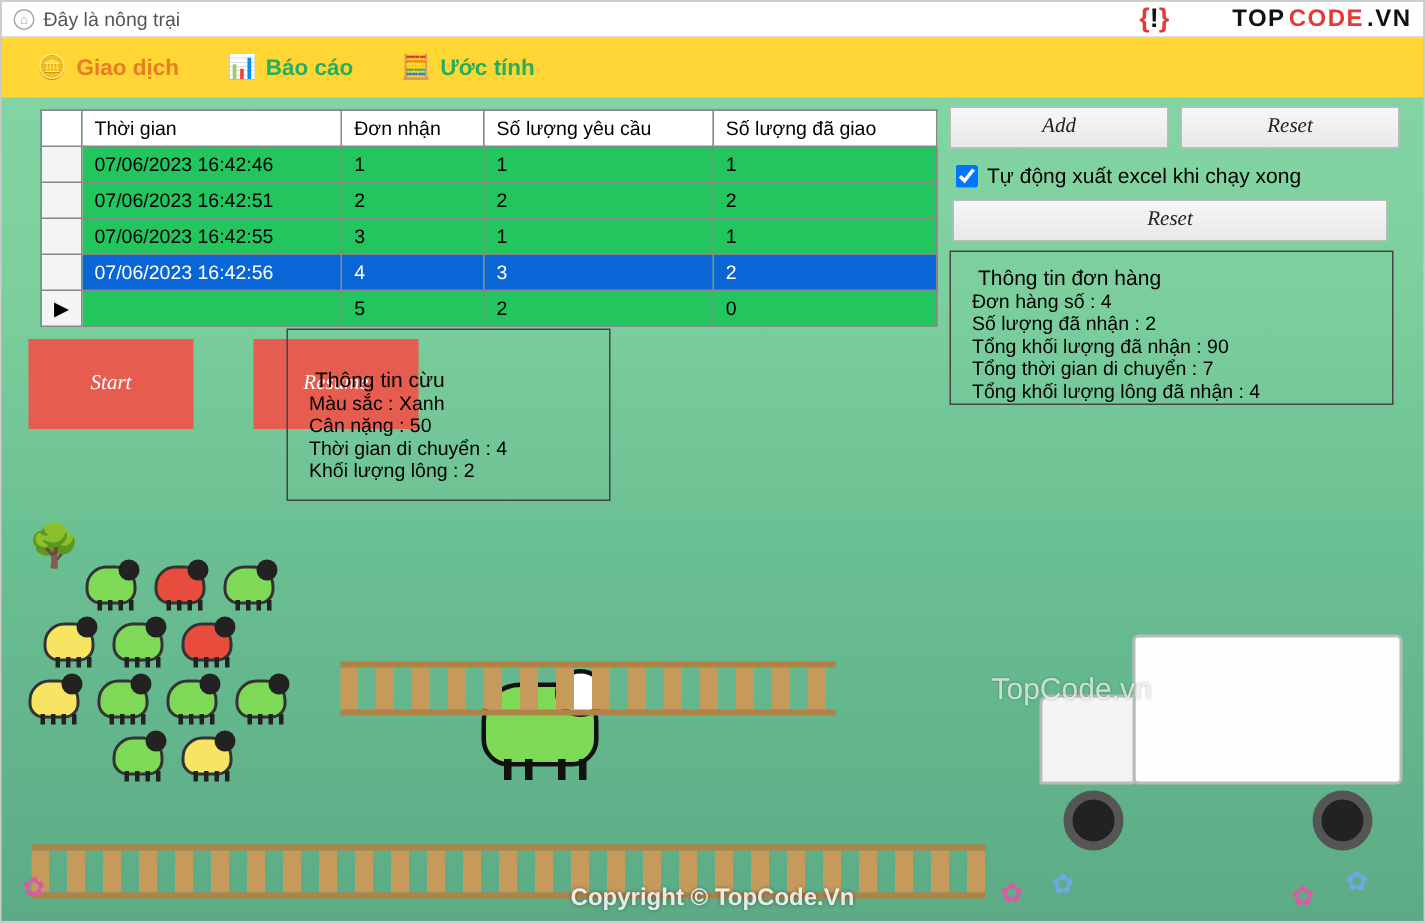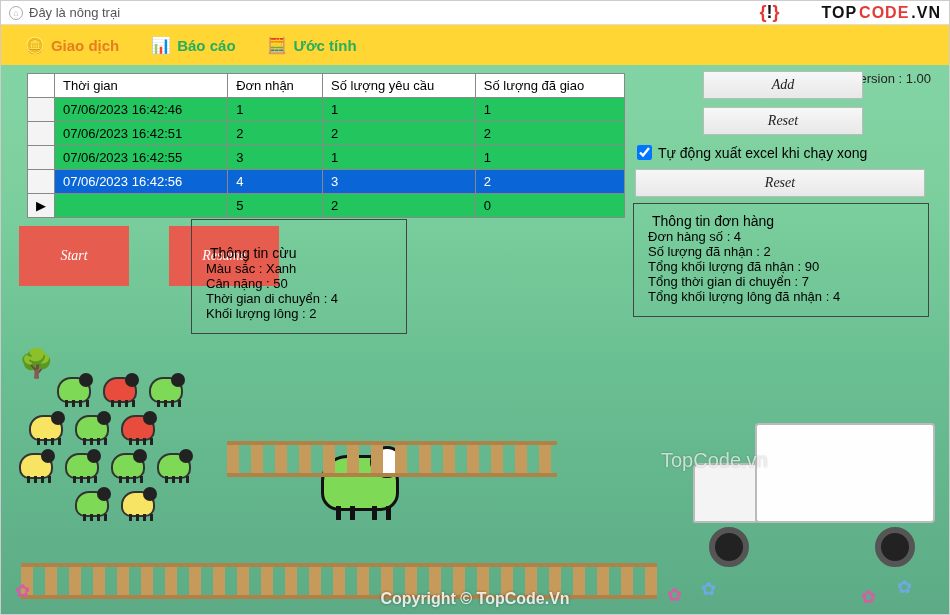--- a/index.html
+++ b/index.html
@@ -80,34 +80,34 @@
 .btn-gray {
   background: linear-gradient(#f7f7f7,#e8e8e8);
   border:1px solid #bbb;
   color:#222;
   font-style: italic;
   width: 160px;
   height: 28px;
 }
 .btn-wide { width: 290px; }
 .right-panel { position:absolute; top:0; left: 632px; width: 300px; }
-.right-panel .stack { display:flex;flex-direction:column;gap:8px;align-items:center; padding-top:6px;}
-.checkbox-row { display:flex;align-items:flex-start;gap:6px;margin:10px 0 8px 4px;font-size:14px;}
+.right-panel .stack { display:flex;gap:8px;align-items:center; padding-top:6px;}
+.checkbox-row { display:flex;align-items:flex-end;gap:6px;margin:10px 0 8px 4px;font-size:14px;}
 .checkbox-row input { width:15px;height:15px;}
 .group-title {
   margin-top:-20px;
   background: transparent;
   display:inline-block;
   padding: 0 4px;
   font-size:14px;
 }
 .start-resume { display:flex; gap:40px; margin: 8px 0 0 6px;}
 .sheep-info { position:absolute; top: 218px; left: 190px; width: 216px; border:1px solid #444; padding: 26px 14px 12px;}
 .sheep-info .group-title { margin-top:-18px;}
-.order-info { border:1px solid #444; padding: 10px 14px 12px; margin-top:6px; width: 296px;}
+.order-info { border:1px solid #444; padding: 10px 14px 1px; margin-top:6px; width: 296px;}
 
 .field { position:absolute; top: 340px; left: 10px; width: 200px; height: 200px;}
 .sheep {
   width: 34px; height: 26px; position:absolute;
   border-radius: 14px 14px 10px 10px;
 }
 .sheep::before {
   content:""; position:absolute; right:-4px; top:-6px;
   width:14px;height:14px;border-radius:50%;
   background:#222;

